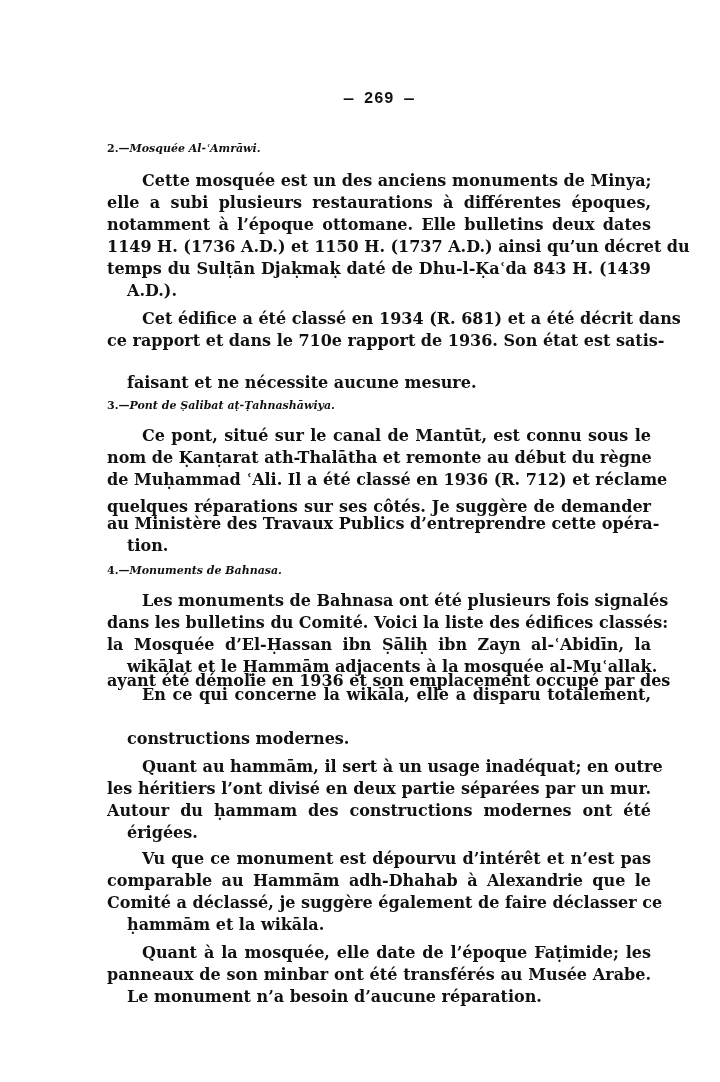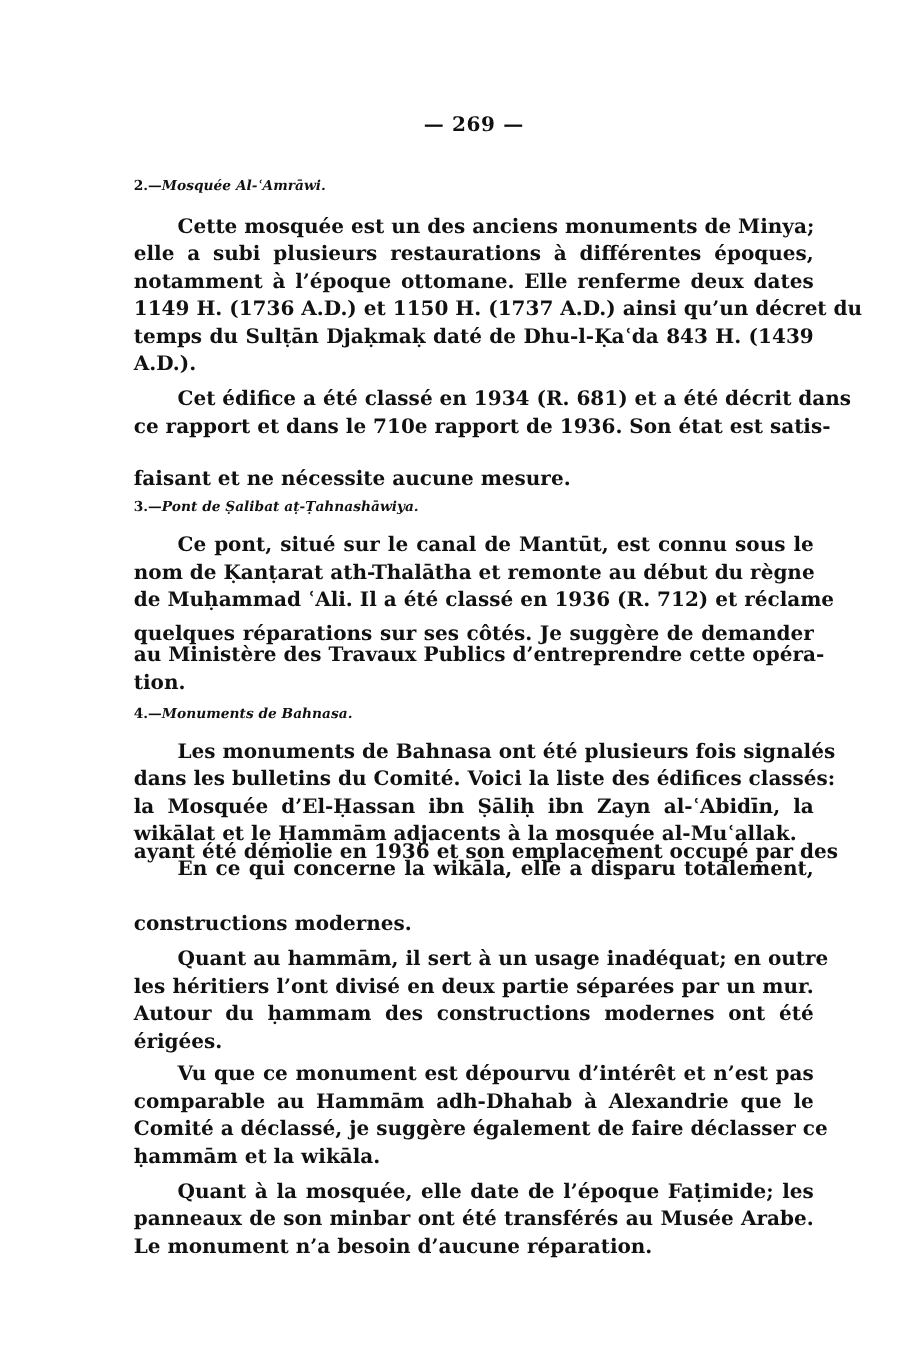--- a/index.html
+++ b/index.html
@@ -1,39 +1,39 @@
 <!DOCTYPE html>
 <html><head>
 <meta charset="utf-8">
 <style>
   html, body { margin: 0; padding: 0; background: #ffffff; }
   body { width: 720px; height: 1082px; position: relative; overflow: hidden;
          font-family: "DejaVu Serif", "Liberation Serif", serif; color: #111; }
   .page { position: absolute; left: 107px; top: 0; width: 544px; }
   .pageno { position: absolute; left: 0; width: 544px; top: 90px; text-align: center;
-            font-weight: bold; font-size: 16px; letter-spacing: 0.5px; }
+            font-weight: bold; font-size: 16px; letter-spacing: 0.5px; font-family: Liberation Mono, monospace; }
   .line { position: absolute; left: 0; width: 544px; font-size: 16px; line-height: 22px;
           white-space: nowrap; text-align: justify; text-align-last: justify; font-weight: 600; }
-  .line.last { text-align-last: left; }
+  .line.last { text-align-last: left; margin-left: 20px; }
   .line.indent { padding-left: 35px; width: 509px; }
   .heading { position: absolute; left: 0; font-size: 11px; line-height: 22px; font-weight: bold; white-space: nowrap; }
   .heading .t { font-style: italic; }
 </style>
 </head>
 <body>
 
 <div class="page">
   <div class="pageno">— 269 —</div>
 
   <div class="heading" style="top:138px">
     <span>2.—</span><span class="t">Mosquée Al-ʿAmrāwi.</span>
   </div>
   <div class="line indent" style="top:170px">Cette mosquée est un des anciens monuments de Minya;</div>
   <div class="line" style="top:192px">elle a subi plusieurs restaurations à différentes époques,</div>
-  <div class="line" style="top:214px">notamment à l’époque ottomane. Elle renferme deux dates</div>
+  <div class="line" style="top:214px">notamment à l’époque ottomane. Elle bulletins deux dates</div>
   <div class="line" style="top:236px">1149 H. (1736 A.D.) et 1150 H. (1737 A.D.) ainsi qu’un décret du</div>
   <div class="line" style="top:258px">temps du Sulṭān Djaḳmaḳ daté de Dhu-l-Ḳaʿda 843 H. (1439</div>
   <div class="line last" style="top:280px">A.D.).</div>
 
   <div class="line indent" style="top:308px">Cet édifice a été classé en 1934 (R. 681) et a été décrit dans</div>
   <div class="line" style="top:330px">ce rapport et dans le 710e rapport de 1936. Son état est satis-</div>
   <div class="line last" style="top:372px">faisant et ne nécessite aucune mesure.</div>
 
   <div class="heading" style="top:395px">
     <span>3.—</span><span class="t">Pont de Ṣalibat aṭ-Ṭahnashāwiya.</span>

